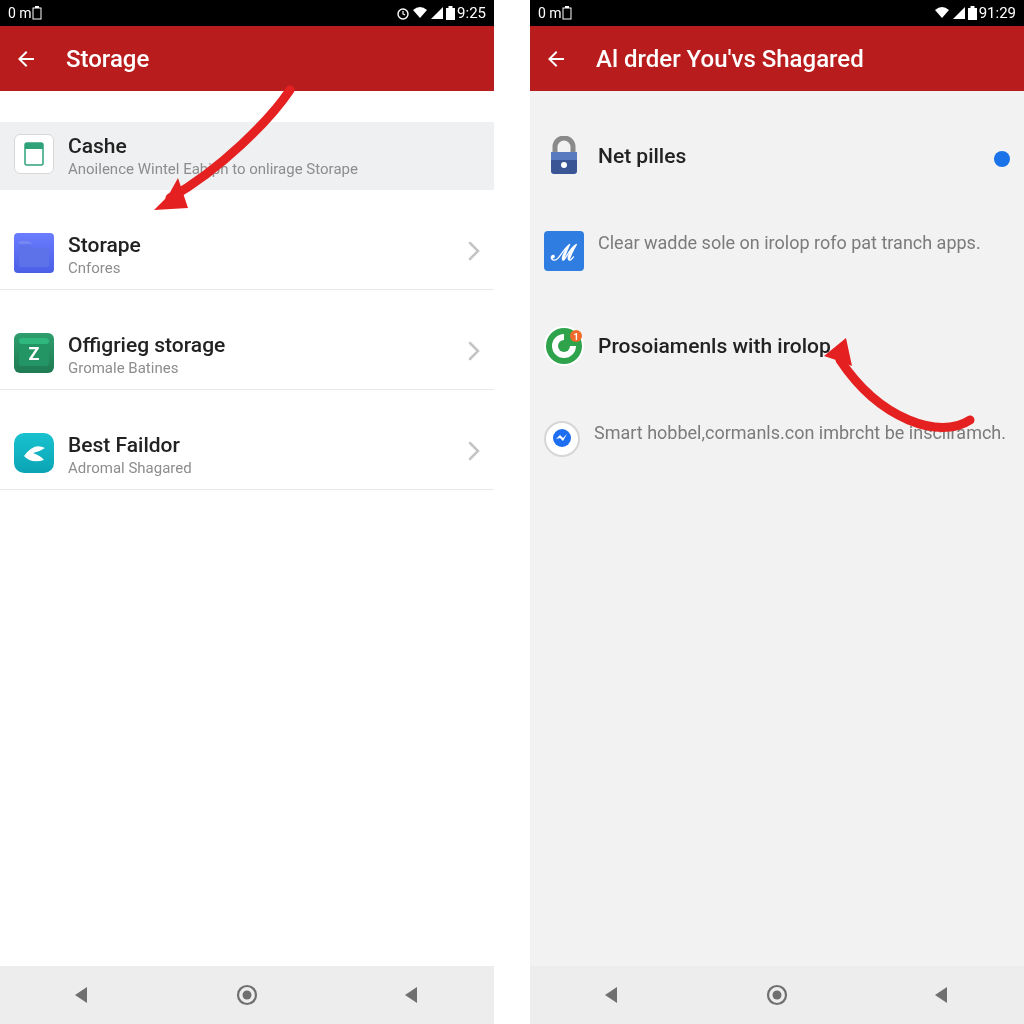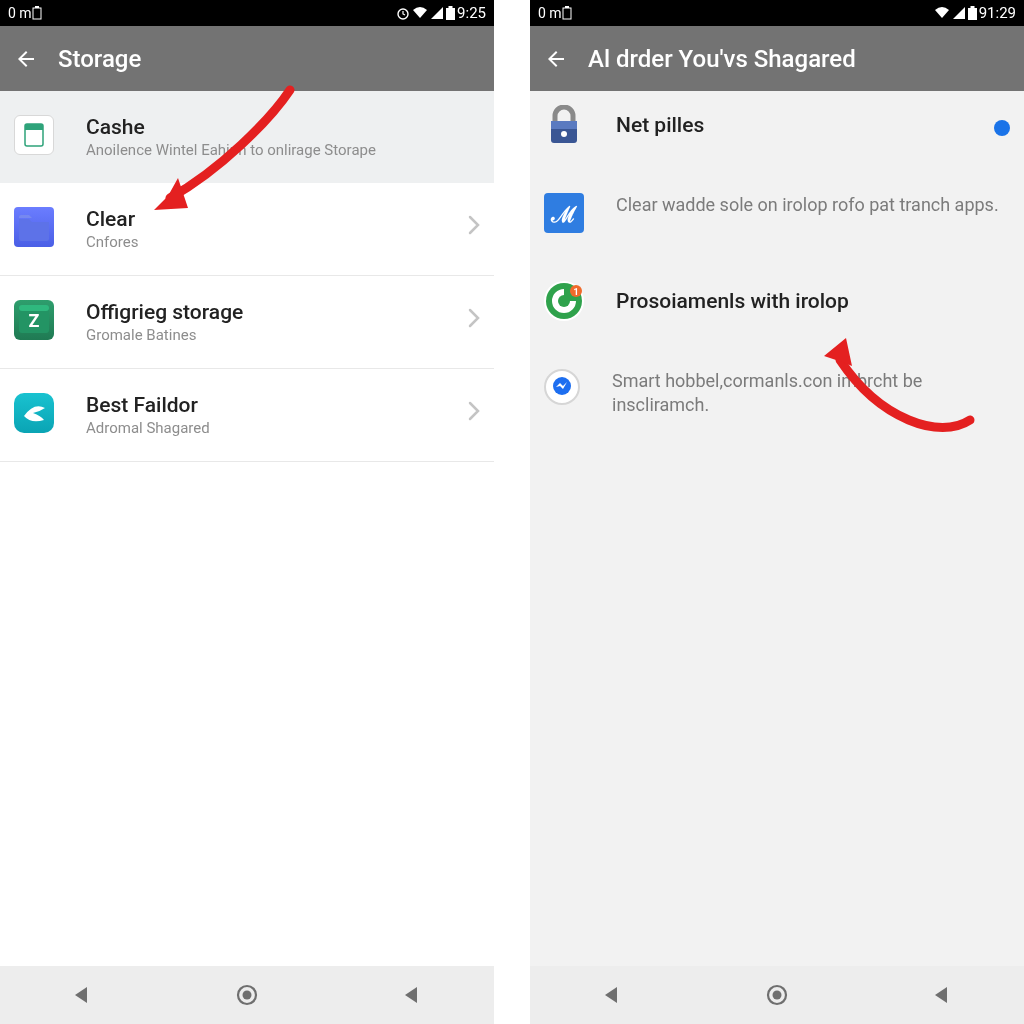--- a/index.html
+++ b/index.html
@@ -4,25 +4,25 @@
 <style>
   * { margin: 0; padding: 0; box-sizing: border-box; font-family: Roboto, Arial, sans-serif; }
   body { width: 1024px; height: 1024px; background: #ffffff; display: flex; gap: 36px; position: relative; }
   .phone { flex: 1; display: flex; flex-direction: column; background: #fff; position: relative; }
   .phone-left { max-width: 494px; }
   .phone-right { max-width: 494px; }
   .statusbar { height: 26px; background: #000; color: #fff; display: flex; align-items: center; justify-content: space-between; padding: 0 8px; font-size: 14px; }
   .statusbar .sb-left { display: flex; align-items: center; }
   .statusbar .sb-right { display: flex; gap: 2px; align-items: center; }
   .sb-batt svg { display: block; }
-  .appbar { height: 65px; background: #737373; color: #fff; display: flex; align-items: center; padding: 16px 14px; gap: 20px; }
+  .appbar { height: 65px; background: #b91c1c; color: #fff; display: flex; align-items: center; padding: 16px 14px; gap: 28px; }
   .appbar-title { font-size: 24px; font-weight: 500; }
   .back-arrow svg { display: block; }
   .content { flex: 1; background: #fff; overflow: hidden; }
-  .row { display: flex; align-items: flex-start; padding: 24px 14px; gap: 32px; position: relative; }
+  .row { display: flex; align-items: flex-start; padding: 12px 14px; gap: 14px; position: relative; margin-top: 31px; }
   .row.clickable { border-bottom: 1px solid #e8e8e8; }
   .row .icon { width: 40px; height: 40px; border-radius: 6px; display: flex; align-items: center; justify-content: center; flex-shrink: 0; }
   .row .texts { flex: 1; display: flex; flex-direction: column; gap: 2px; }
   .row .title { font-size: 21px; color: #222; font-weight: 500; }
   .row .sub { font-size: 15px; color: #8d8d8d; }
   .row .chev { color: #bfbfbf; margin-top: 8px; }
   .row.selected { background: #eef0f1; }
   .toggle-dot { width: 16px; height: 16px; border-radius: 50%; background: #1a73e8; margin-top: 6px; }
   .row .body { font-size: 18px; color: #7b7b7b; line-height: 1.35; }
   .icon.folder-blue { background: linear-gradient(#6b7dff,#4a5fe6); border-radius: 4px; position: relative; }
@@ -95,21 +95,21 @@
     </div>
 
     <div class="row clickable">
       <div class="icon folder-blue">
         <svg width="34" height="28" viewBox="0 0 34 28">
             <path d="M2 6 h10 l3 3 h17 v17 a2 2 0 0 1 -2 2 H4 a2 2 0 0 1 -2 -2 Z" fill="#5d72e8"></path>
             <path d="M2 4 a2 2 0 0 1 2 -2 h8 l3 3 H2 Z" fill="#7688f0"></path>
           </svg>
       </div>
       <div class="texts">
-        <span class="title">Clear</span>
+        <span class="title">Storape</span>
         <span class="sub">Cnfores</span>
       </div>
       <span class="chev">
         <svg width="12" height="20">
             <path d="M2 2 l8 8 -8 8" stroke="#c4c4c4" stroke-width="2.5" fill="none" stroke-linecap="round"></path>
           </svg>
       </span>
     </div>
 
     <div class="row clickable">

